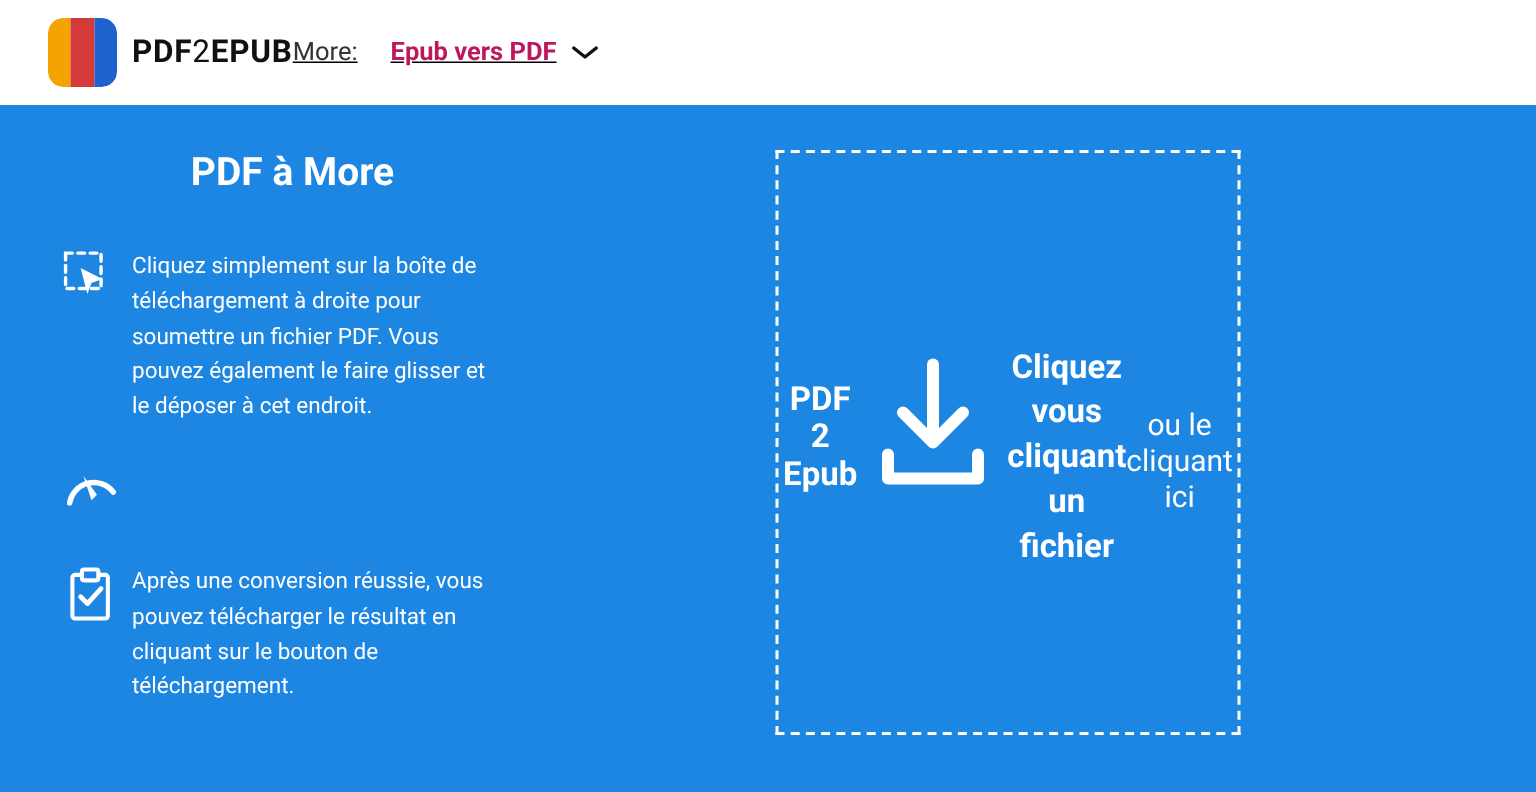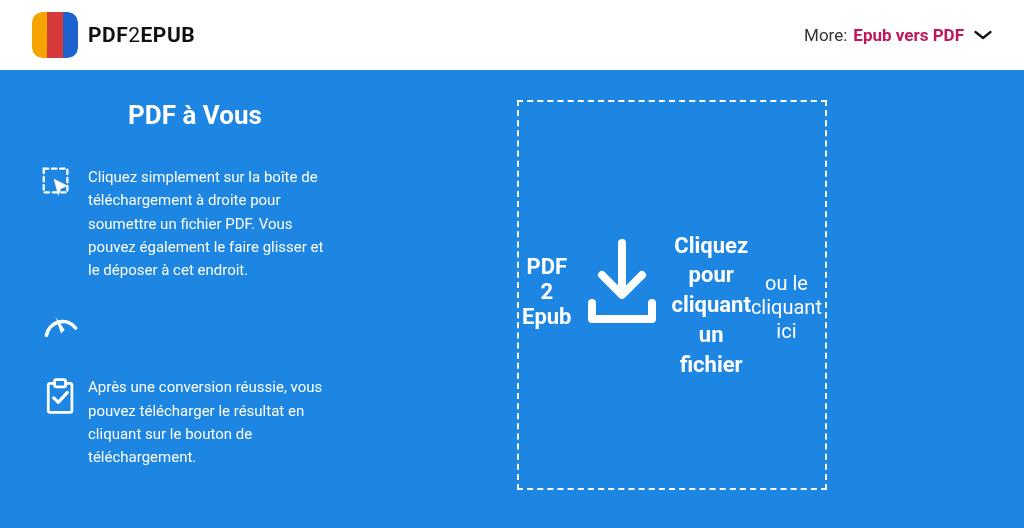--- a/index.html
+++ b/index.html
@@ -7,21 +7,20 @@
     font-family: -apple-system, BlinkMacSystemFont, "Segoe UI", Roboto, Helvetica, Arial, sans-serif;
     width: 1024px;
     height: 528px;
     background: #fff;
     overflow: hidden;
   }
   .header {
     height: 70px;
     display: flex;
     align-items: center;
-    justify-content: space-between;
     padding: 0 32px 0 32px;
     background: #fff;
   }
   .logo-group {
     display: flex;
     align-items: center;
     gap: 10px;
   }
   .logo-mark {
     width: 46px;
@@ -41,22 +40,23 @@
   .brand {
     font-size: 21px;
     font-weight: 700;
     letter-spacing: 0.5px;
     color: #111;
   }
   .brand .light { font-weight: 400; }
   .more-group {
     display: flex;
     align-items: center;
-    gap: 6px;
+    gap: 22px;
     font-size: 17px;
+    text-decoration: underline;
   }
   .more-label { color: #333; }
   .more-link { font-weight: 700; color: #be185d; cursor: pointer; display: flex; align-items: center; gap: 10px; }
   .more-link svg { width: 18px; height: 12px; }
   .hero {
     background: #1c86e2;
     height: calc(528px - 70px);
     display: flex;
     align-items: flex-start;
     padding: 30px 60px 0 40px;
@@ -148,21 +148,21 @@
       <span>Epub vers PDF</span>
       <svg viewBox="0 0 24 12">
         <path d="M2 2 L12 10 L22 2" fill="none" stroke="#111" stroke-width="3" stroke-linecap="round" stroke-linejoin="round"></path>
       </svg>
     </span>
   </div>
 </div>
 
 <div class="hero">
   <div class="left-col">
-    <div class="left-title">PDF à Vous</div>
+    <div class="left-title">PDF à More</div>
 
     <div class="step">
       <div class="step-icon">
         <svg viewBox="0 0 44 44">
           <rect x="3" y="3" width="26" height="26" fill="none" stroke="#fff" stroke-width="2.5" stroke-dasharray="5 4" stroke-linecap="round"></rect>
           <path d="M14 14 L30 22 L22 25 L19 33 Z" fill="#fff"></path>
         </svg>
       </div>
       <div class="step-text">Cliquez simplement sur la boîte de téléchargement à droite pour soumettre un fichier PDF. Vous pouvez également le faire glisser et le déposer à cet endroit.</div>
     </div>
@@ -192,19 +192,19 @@
     <div class="dropzone">
       <div class="dz-title">PDF 2 Epub</div>
       <div class="dz-icon">
         <svg viewBox="0 0 100 100">
           <line x1="50" y1="10" x2="50" y2="58" stroke="#fff" stroke-width="8" stroke-linecap="round"></line>
           <path d="M30 42 L50 62 L70 42" fill="none" stroke="#fff" stroke-width="8" stroke-linecap="round" stroke-linejoin="round"></path>
           <path d="M20 70 L20 86 L80 86 L80 70" fill="none" stroke="#fff" stroke-width="8" stroke-linecap="round" stroke-linejoin="round"></path>
         </svg>
       </div>
       <div class="dz-main">
-        <span>Cliquez pour</span><br>
+        <span>Cliquez vous</span><br>
         <span>cliquant un fichier</span>
       </div>
       <div class="dz-sub">ou le cliquant ici</div>
     </div>
   </div>
 </div>
 
 </body></html>

